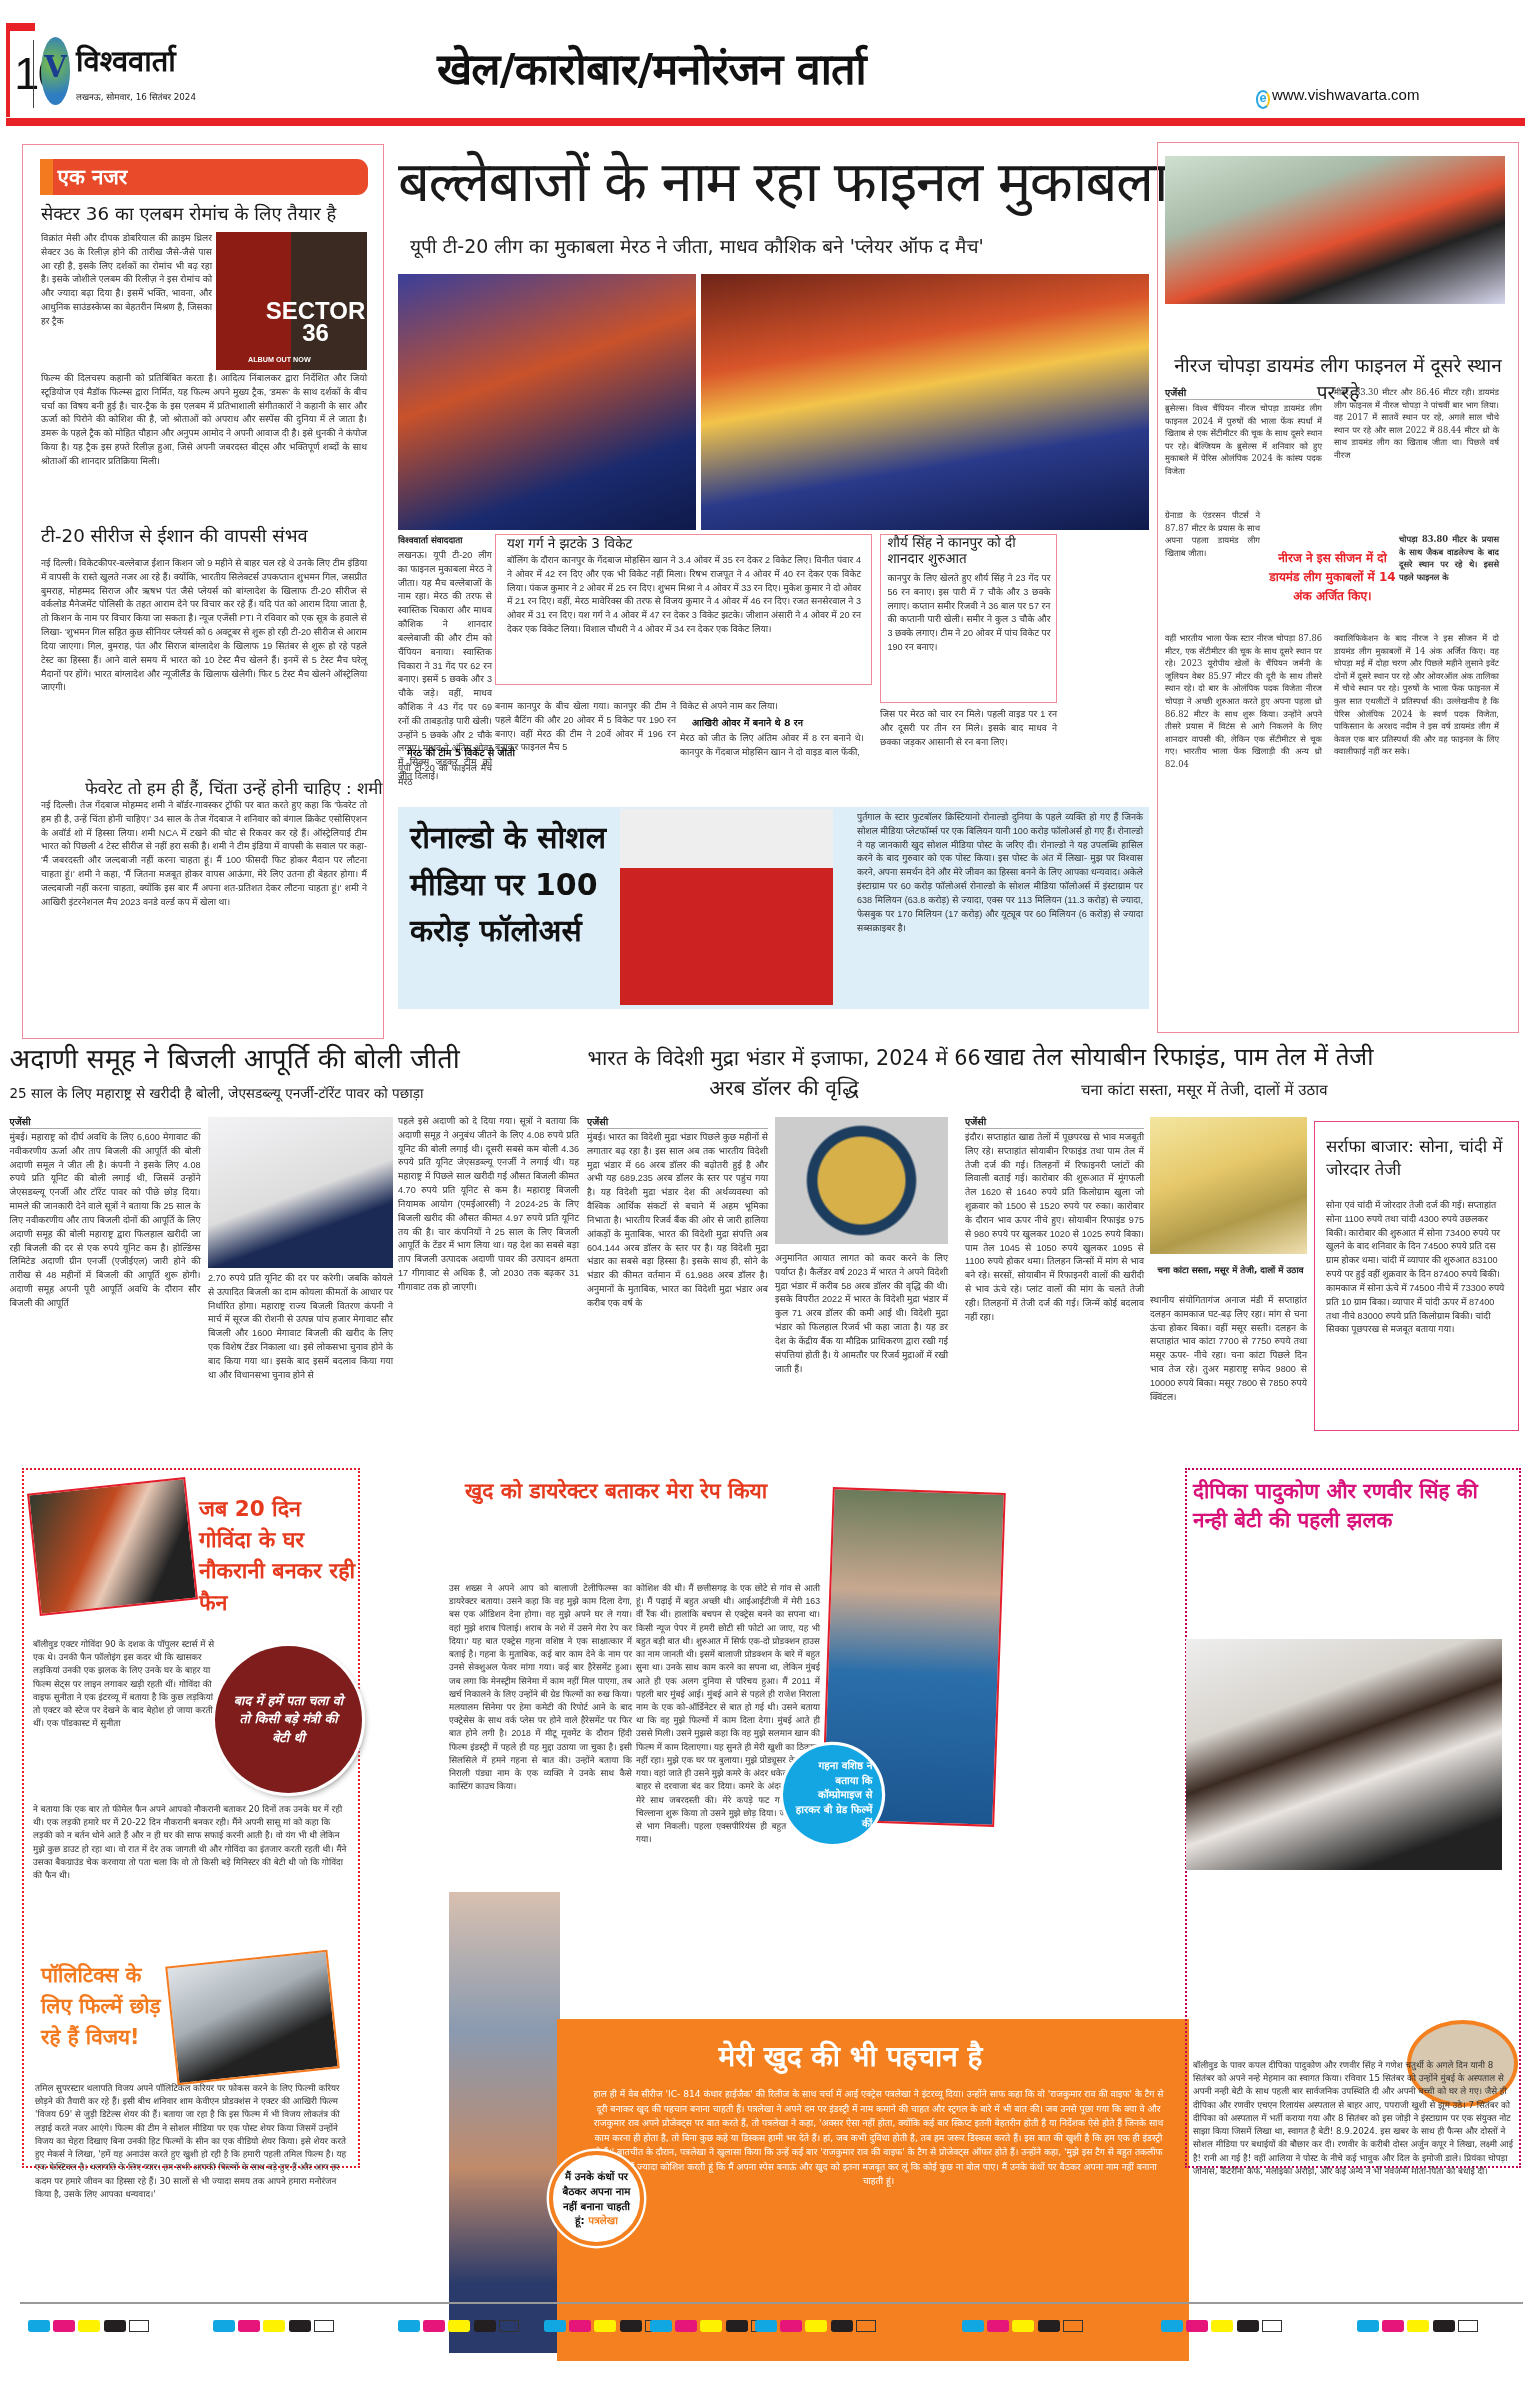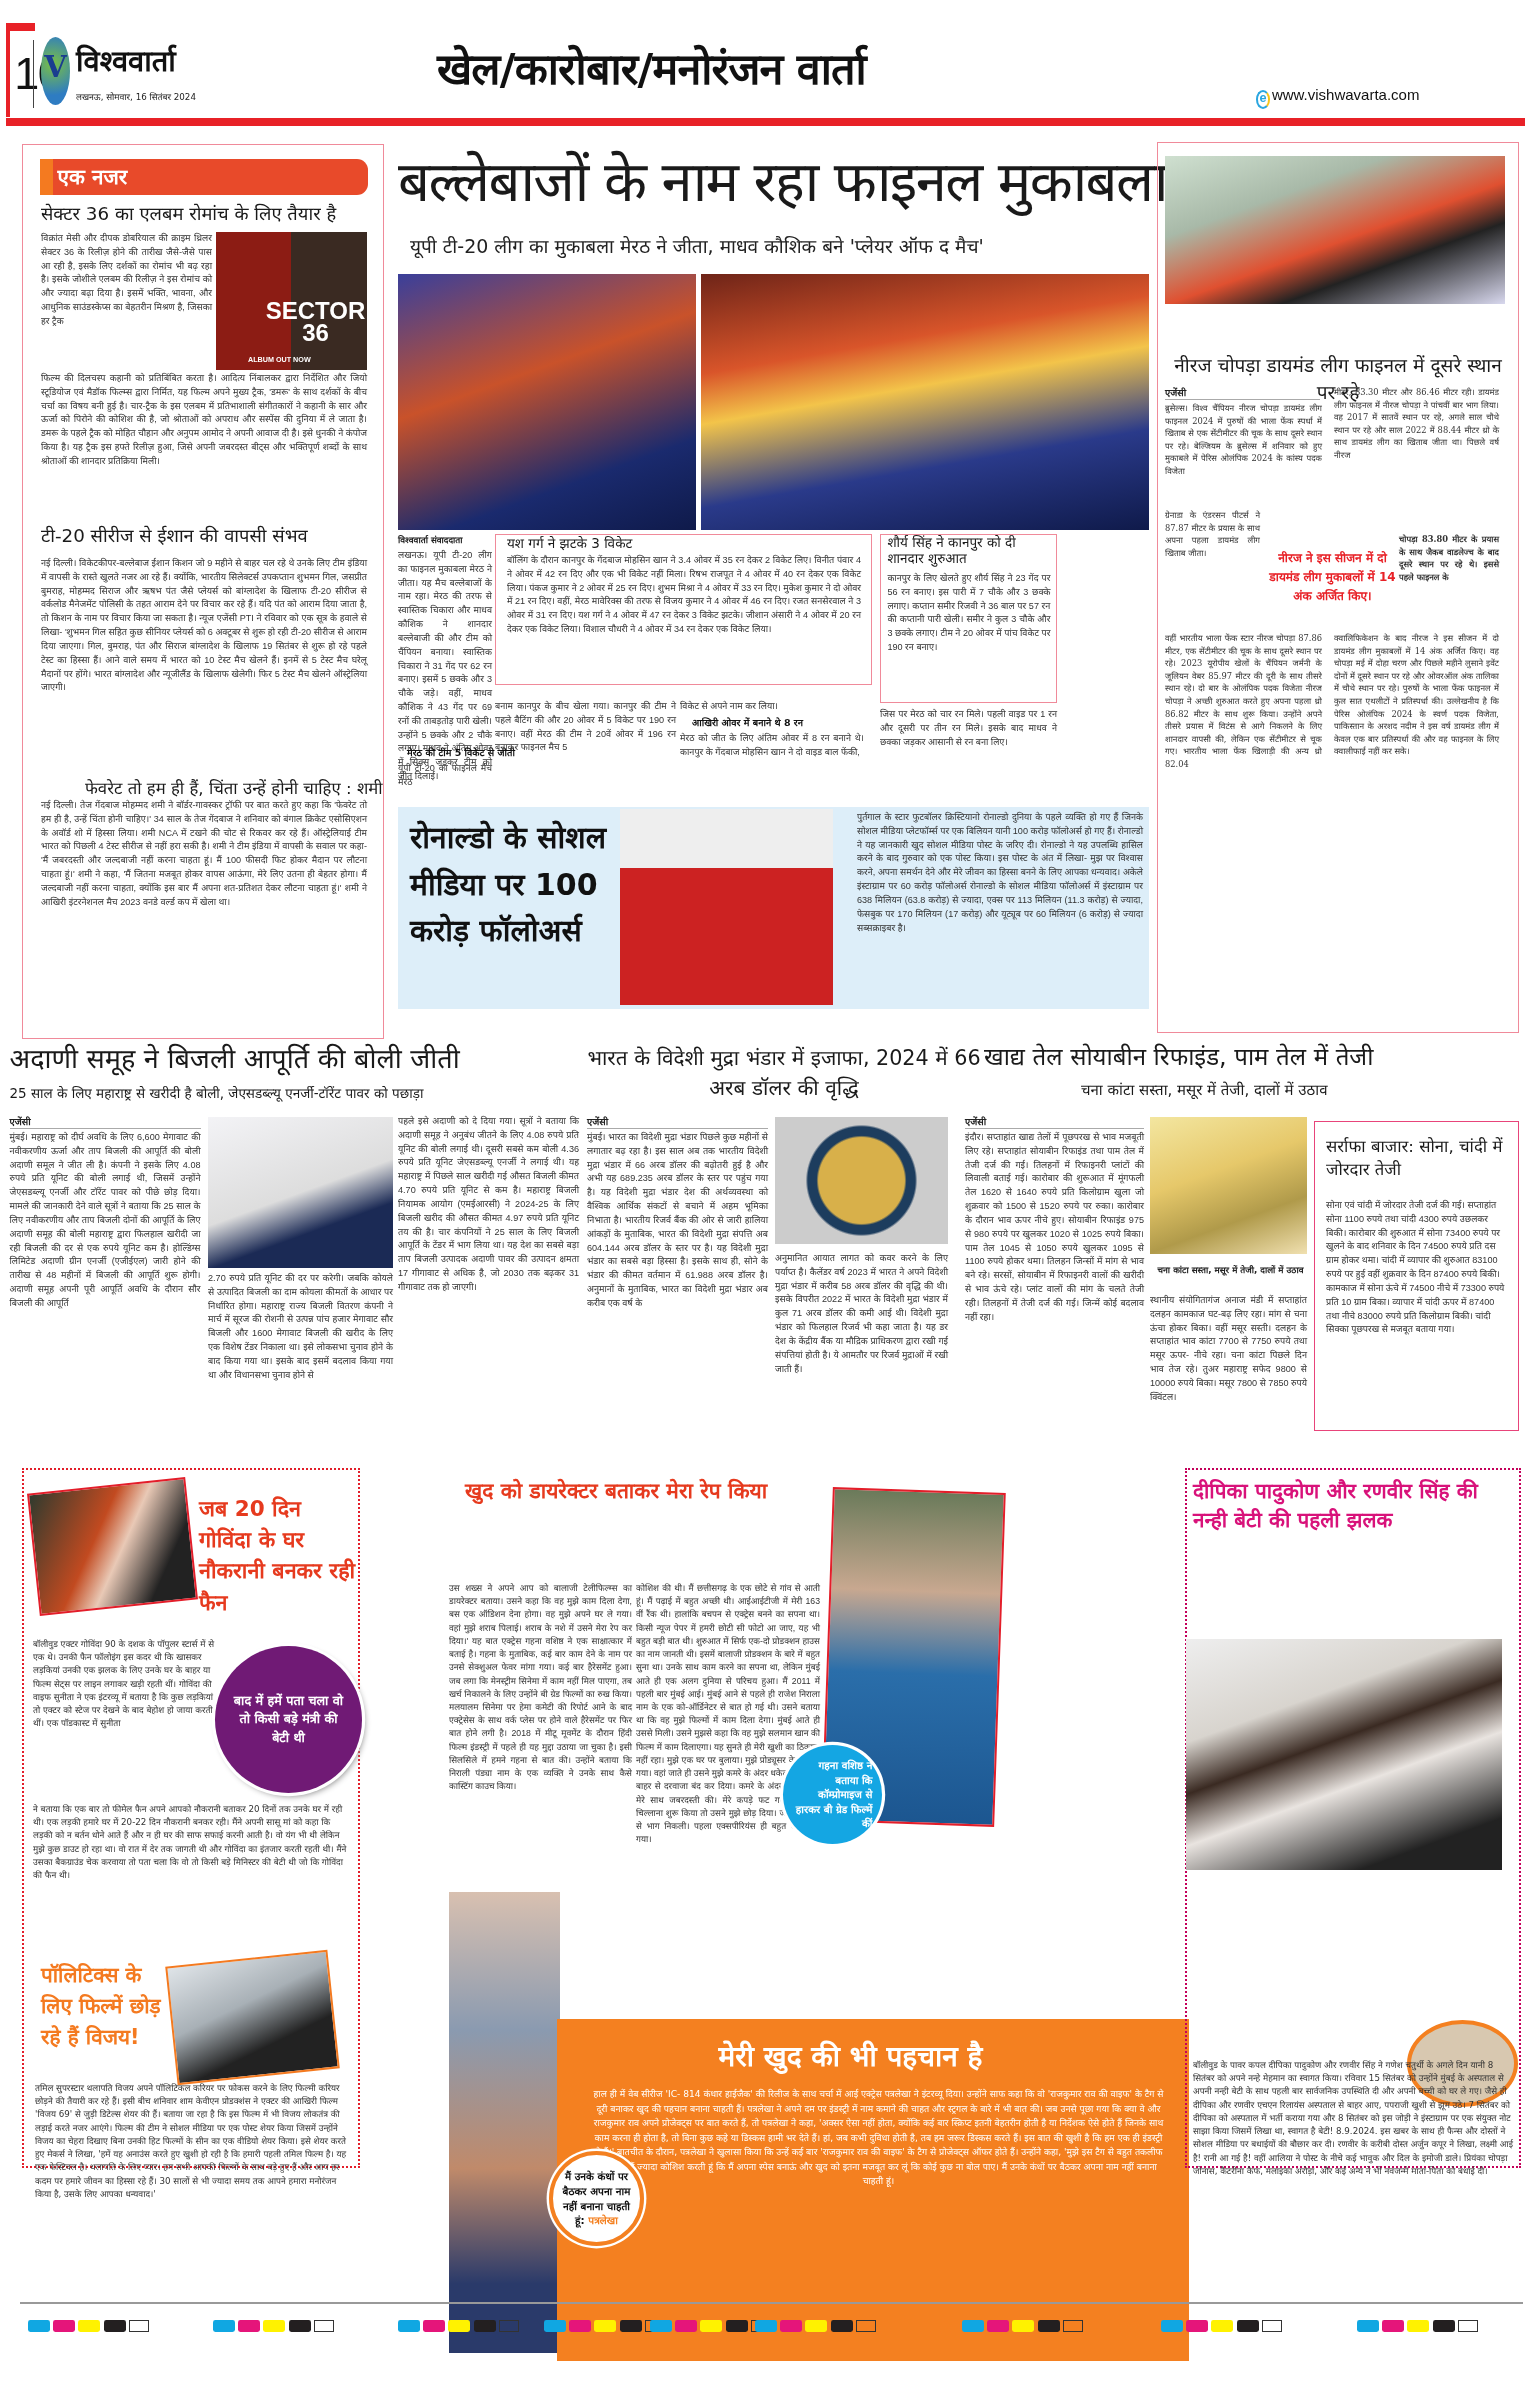--- a/index.html
+++ b/index.html
@@ -98,21 +98,21 @@
   #oil-caption { left: 1155px; top: 1264px; font-weight: bold; font-size: 8.7px; text-align:center; width: 151px; line-height: 1.5;}
   #oil-c2 { left: 1150px; top: 1294px; width: 157px; }
   #sar-box { left: 1314px; top: 1121px; width: 205px; height: 310px; border: 1.2px solid #e8447a; }
   #sar-head { left: 1326px; top: 1135px; font-size: 16.7px; line-height: 1.4;}
   #sar-body { left: 1326px; top: 1199px; width: 184px; text-align:left;}
 
   
   #gov-box { left: 22px; top: 1468px; width: 338px; height: 700px; border: 2.4px dotted #e31e2a; border-width: 2.4px; }
   #gov-img { left: 33px; top: 1485px; width: 159px; height: 123px; border: 2.4px solid #e31e2a; transform: rotate(-6deg); background: linear-gradient(120deg,#2f3a2e,#c24a20 40%,#e9c9b6 55%,#222 80%); }
   #gov-head { left: 199px; top: 1493px; color: #e63a1e; font-size: 21.5px; font-weight: bold; line-height: 1.45; width: 159px;}
-  #gov-circle { left: 215px; top: 1646px; width: 147px; height: 147px; border-radius: 50%; background: #701a75; color:#fff; font-size: 12.7px; font-weight: bold; text-align:center; display:flex; align-items:center; justify-content:center; padding: 16px; line-height: 1.45; box-shadow: 0 0 0 3.2px #fff, 2.4px 3.2px 6.4px #888;}
+  #gov-circle { left: 215px; top: 1646px; width: 147px; height: 147px; border-radius: 50%; background: #7f1d1d; color:#fff; font-size: 12.7px; font-weight: bold; text-align:center; display:flex; align-items:center; justify-content:center; padding: 16px; line-height: 1.45; box-shadow: 0 0 0 3.2px #fff, 2.4px 3.2px 6.4px #888; font-style: italic;}
   #gov-body-a { left: 33px; top: 1638px; width: 187px; font-family: "DejaVu Sans", sans-serif; font-size: 8.7px; text-align:left;}
   #vj-head { left: 41px; top: 1960px; color: #f47a20; font-size: 20.7px; font-weight: bold; line-height: 1.5; width: 127px;}
   #vj-img { left: 171px; top: 1958px; width: 163px; height: 119px; border: 2.4px solid #f47a20; transform: rotate(-6deg); background: linear-gradient(160deg,#dfe4e8,#a8b0b6 40%,#222 70%); }
   #vj-body { left: 35px; top: 2082px; width: 314px; font-family:"DejaVu Sans", sans-serif; font-size: 8.7px; text-align:left; }
 
   #ghn-head { left: 449px; top: 1477px; color:#e63a1e; font-size: 21px; font-weight: bold; line-height: 1.4; width: 374px; margin-left: 16px;}
   #ghn-c1 { left: 449px; top: 1582px; width: 183px; }
   #ghn-c2 { left: 636px; top: 1582px; width: 184px; }
   #ghn-img { left: 827px; top: 1490px; width: 173px; height: 334px; border: 2.4px solid #e31e2a; transform: rotate(2deg); background: linear-gradient(180deg,#6a7a5a,#c8a890 30%,#2a6eaa 55%,#1c5690); }
   #ghn-circle { left: 783px; top: 1745px; width: 99px; height: 99px; border-radius: 50%; background: #14a6e3; color:#fff; font-weight:bold; font-size: 10.3px; text-align:right; display:flex; align-items:center; justify-content:center; padding: 9.5px; line-height: 1.4; box-shadow: 0 0 0 3.2px #fff; }

